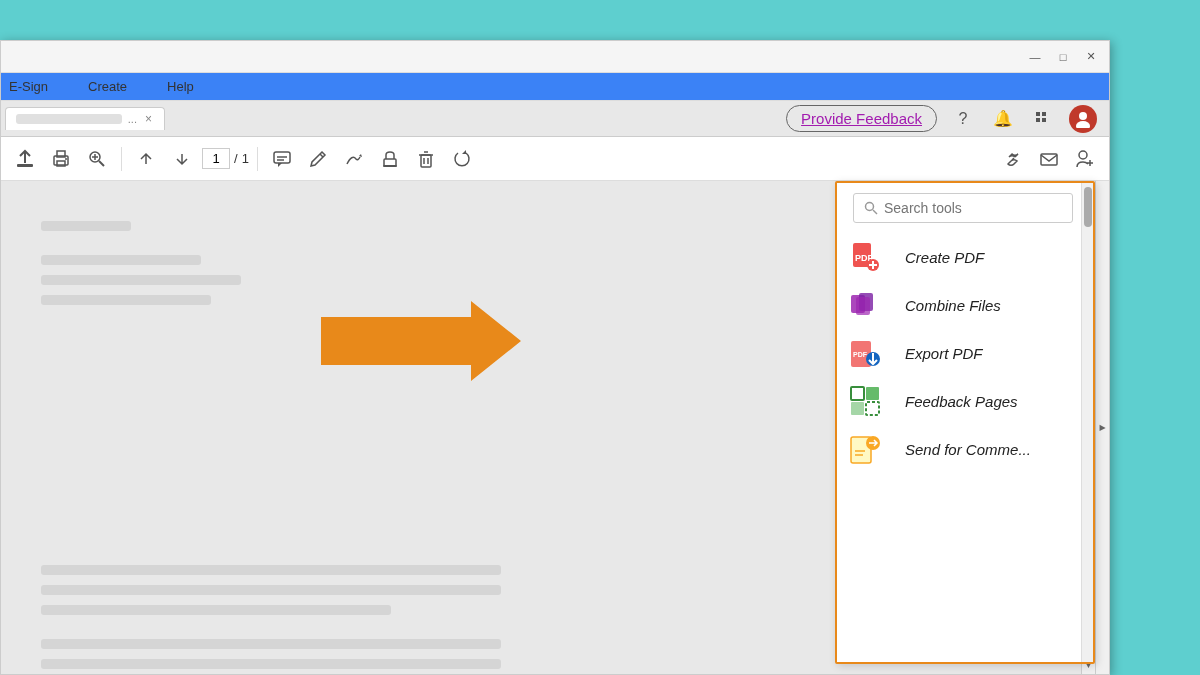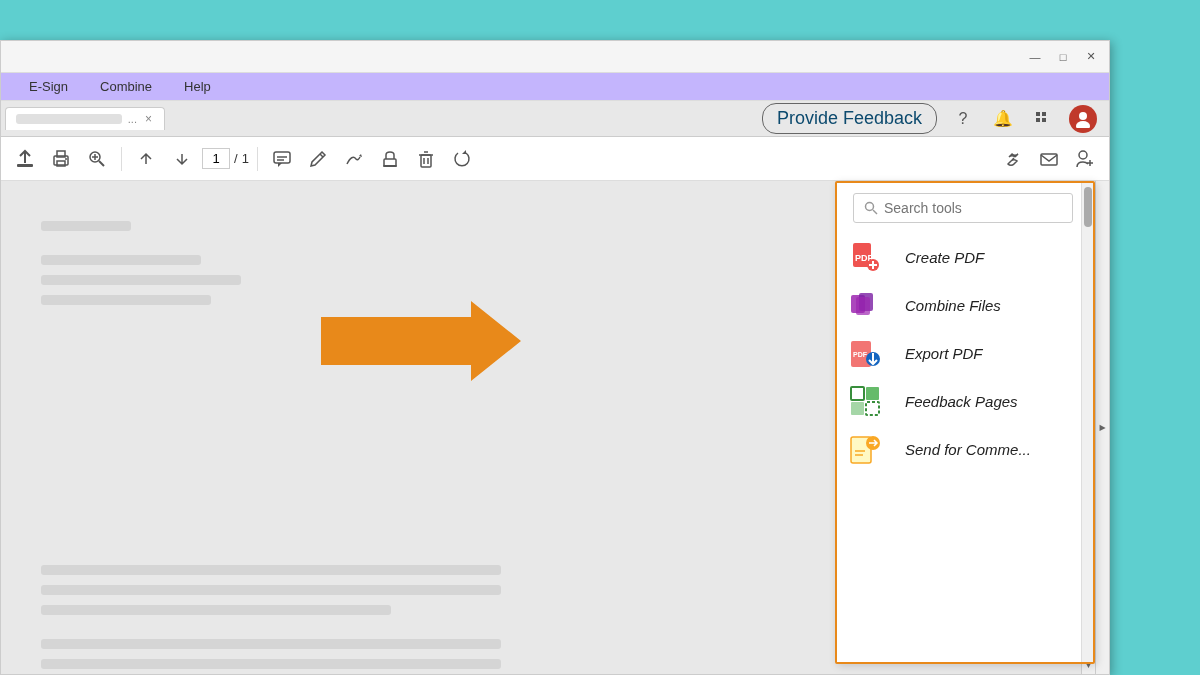--- a/index.html
+++ b/index.html
@@ -49,24 +49,24 @@
       color: #555;
       cursor: pointer;
       border-radius: 2px;
     }
 
     
     .menu-bar {
       display: flex;
       align-items: center;
       height: 28px;
-      background: #c4b5fd;
+      background: #3b82f6;
       border-bottom: 1px solid #ddd;
-      padding: 0 24px;
-      gap: 24px;
+      padding: 0 4px;
+      gap: 32px;
     }
     .menu-item {
       font-size: 13px;
       color: #333;
       cursor: pointer;
       padding: 2px 4px;
     }
 
     
     .tab-bar {
@@ -117,24 +117,25 @@
       justify-content: flex-end;
       padding-right: 8px;
       gap: 12px;
     }
 
     
     .feedback-btn {
       border: 1px solid #666;
       background: transparent;
       padding: 4px 14px;
-      font-size: 18px;
-      color: #0c4a6e;
+      font-size: 15px;
+      color: #a21caf;
       border-radius: 14px;
       cursor: pointer;
+      text-decoration: underline;
     }
 
     .header-icon {
       width: 28px;
       height: 28px;
       display: flex;
       align-items: center;
       justify-content: center;
       font-size: 16px;
       color: #555;
@@ -316,21 +317,21 @@
     <div class="title-bar-spacer"></div>
     <div class="window-controls">
       <div class="win-btn">—</div>
       <div class="win-btn">□</div>
       <div class="win-btn close">✕</div>
     </div>
   </div>
 
   <div class="menu-bar">
     <span class="menu-item">E-Sign</span>
-    <span class="menu-item">Combine</span>
+    <span class="menu-item">Create</span>
     <span class="menu-item">Help</span>
   </div>
 
   <div class="tab-bar">
     <div class="tab">
       <div class="tab-title"></div>
       <span class="tab-ellipsis">...</span>
       <span class="tab-close">×</span>
     </div>
     <div class="tab-bar-actions">

